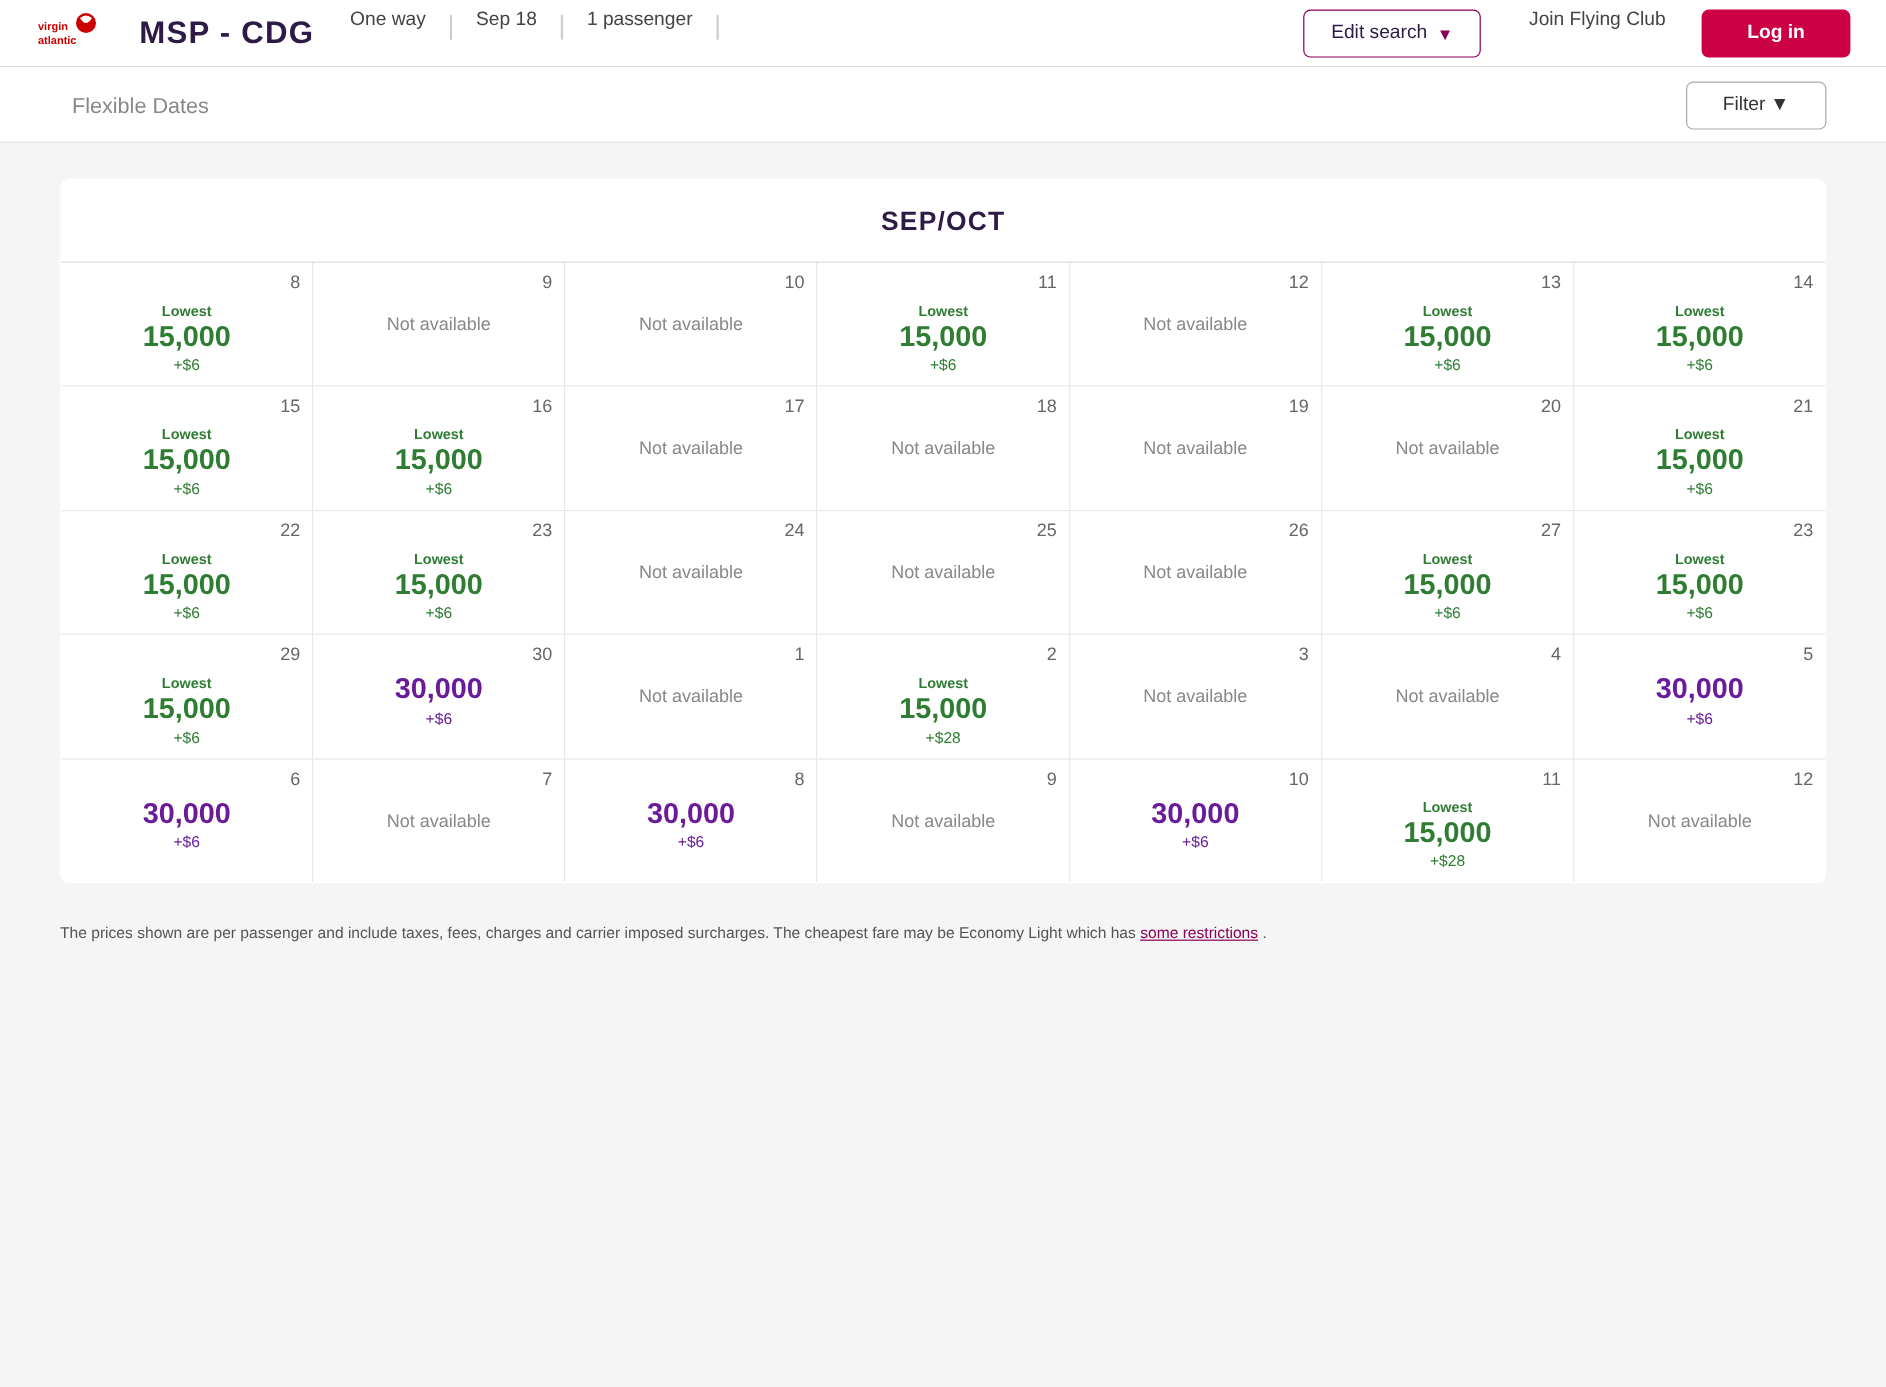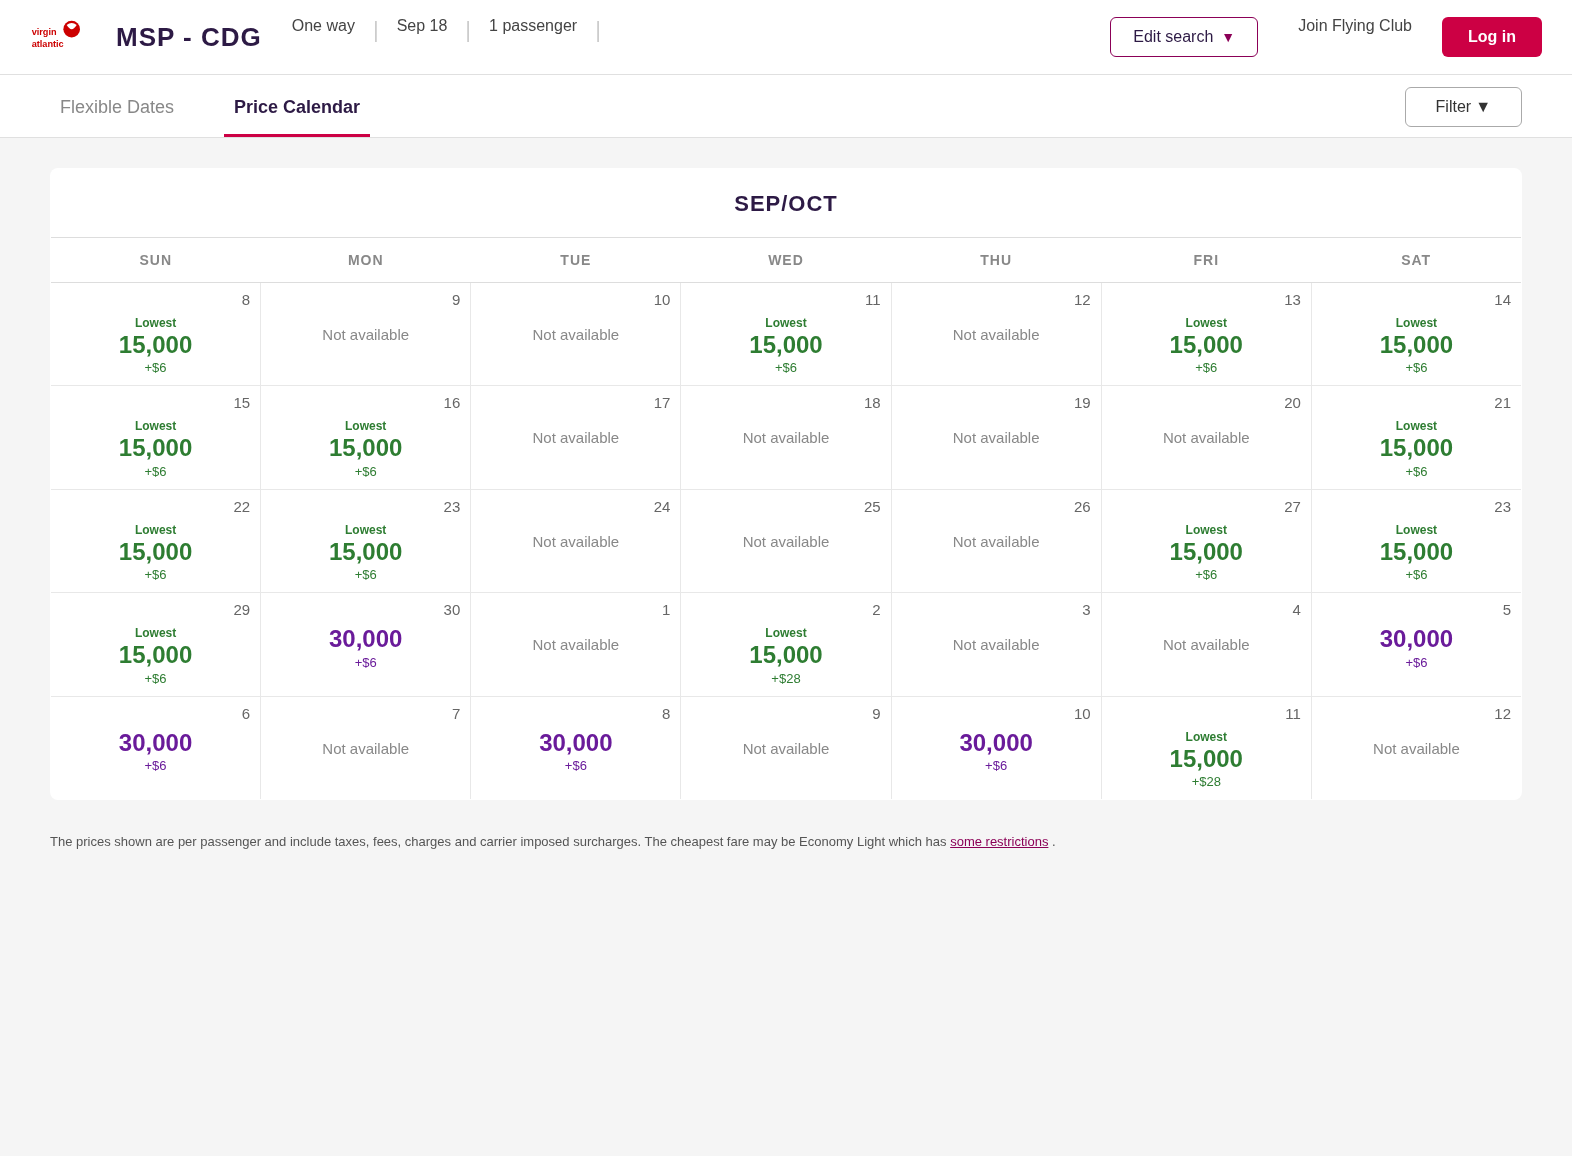--- a/index.html
+++ b/index.html
@@ -4,21 +4,21 @@
   <style>
     * { box-sizing: border-box; margin: 0; padding: 0; }
     body { font-family: Arial, sans-serif; background: #f5f5f5; min-width: 1572px; }
 
     
     .header {
       background: #fff;
       display: flex;
       align-items: center;
       padding: 0 30px;
-      height: 75px;
+      height: 56px;
       border-bottom: 1px solid #e0e0e0;
     }
     .logo-area {
       display: flex;
       align-items: center;
       margin-right: 30px;
     }
     .logo-icon {
       width: 50px;
       height: 45px;
@@ -66,21 +66,21 @@
       font-size: 16px;
       color: #444;
       cursor: pointer;
       text-decoration: none;
     }
     .login-btn {
       margin-left: 30px;
       background: #cc0044;
       color: #fff;
       border: none;
-      padding: 10px 26px;
+      padding: 10px 38px;
       border-radius: 6px;
       font-size: 16px;
       font-weight: bold;
       cursor: pointer;
     }
 
     
     .tabs-area {
       background: #fff;
       padding: 0 50px;
@@ -229,42 +229,32 @@
       <span>Edit search</span>
       <span class="chevron">▼</span>
     </button>
     <a class="join-club">Join Flying Club</a>
     <button class="login-btn">Log in</button>
   </div>
 </div>
 
 <div class="tabs-area">
   <div class="tab">Flexible Dates</div>
-  <div class="tab active">Price Calendar</div>
   <button class="filter-btn">
     <span>Filter</span>
     <span>▼</span>
   </button>
 </div>
 
 <div class="calendar-wrapper">
   <table class="calendar-table">
     <tbody id="calendar-body">
     <tr class="calendar-title-row">
           <td colspan="7">SEP/OCT</td>
         </tr>
-        <tr class="day-header-row">
-          <th>SUN</th>
-          <th>MON</th>
-          <th>TUE</th>
-          <th>WED</th>
-          <th>THU</th>
-          <th>FRI</th>
-          <th>SAT</th>
-        </tr>
         <tr>
           <td class="cal-cell">
             <span class="cell-date">8</span>
             <div class="cell-content">
               <span class="price-label green">Lowest</span>
               <span class="price-amount green">15,000</span>
               <span class="price-tax green">+$6</span>
             </div>
           </td>
           <td class="cal-cell">

